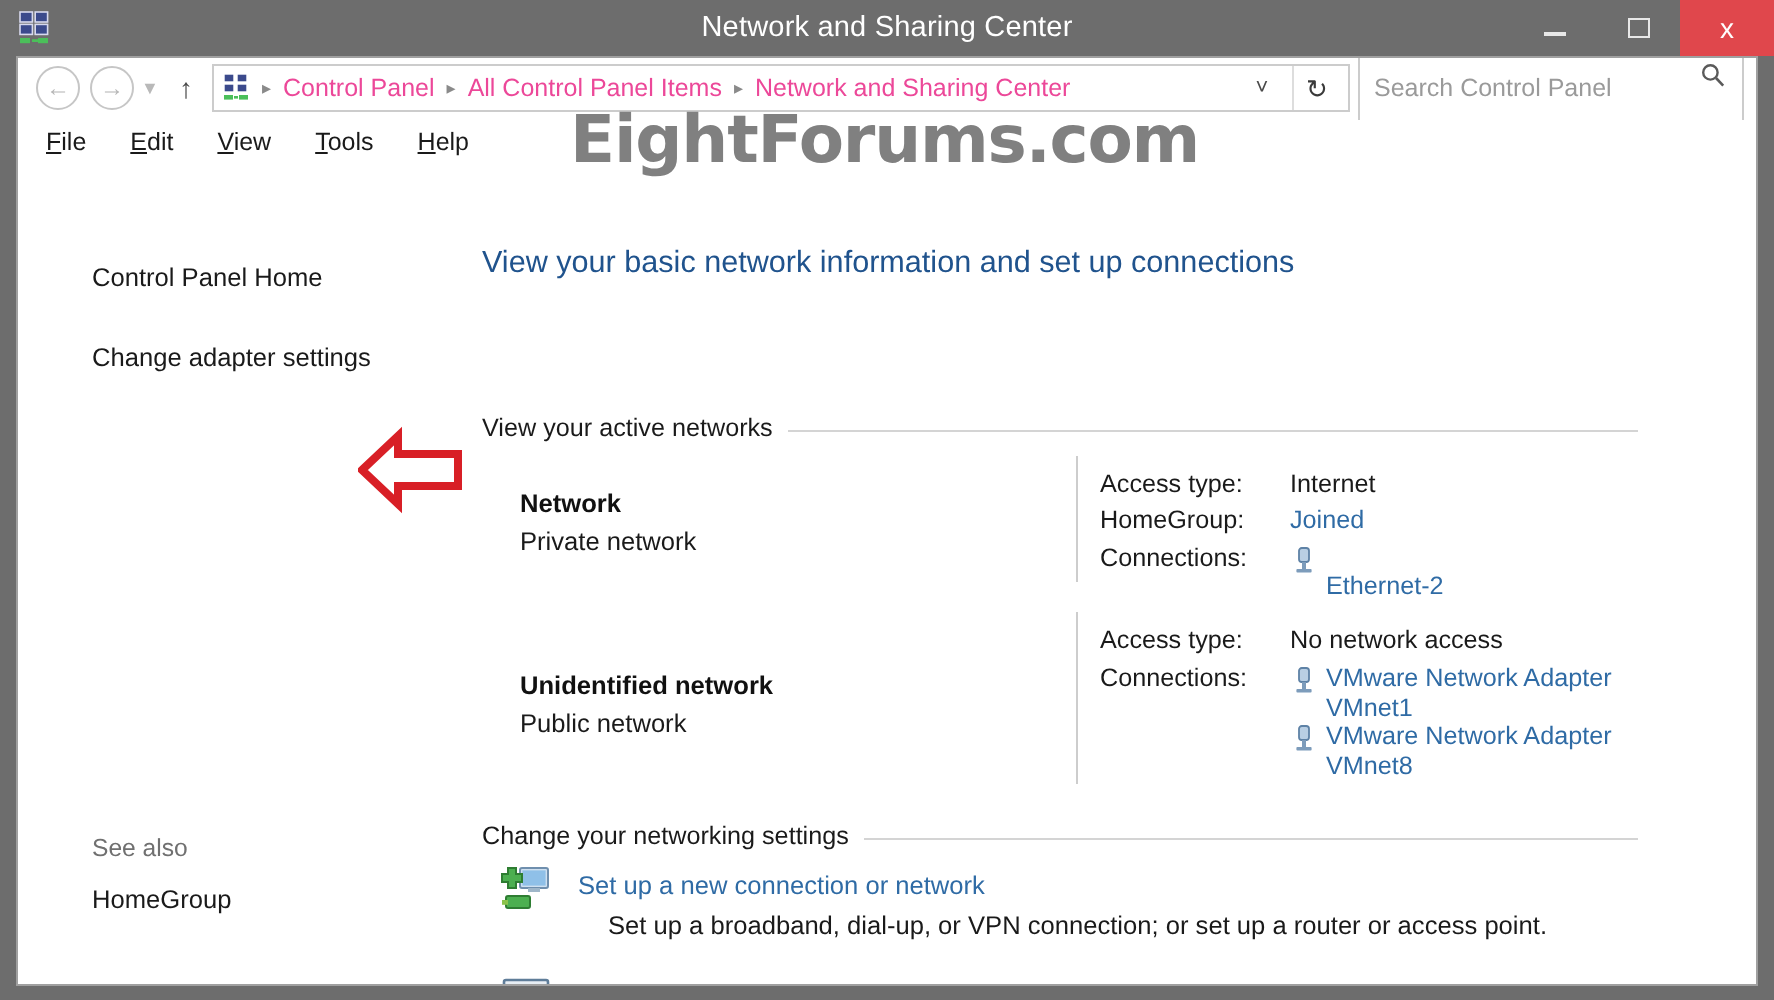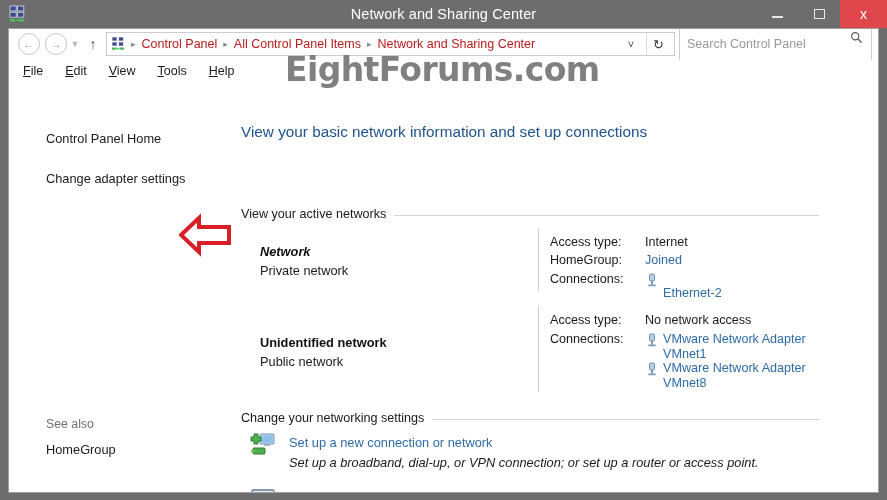--- a/index.html
+++ b/index.html
@@ -86,21 +86,21 @@
     flex: 1 1 auto;
     height: 24px;
     margin-left: 3px;
     border: 1px solid #cccccc;
     background: #ffffff;
     display: flex; align-items: center;
     position: relative;
   }
   .crumb-icon { width: 16px; height: 16px; margin-left: 4px; flex: none; }
   .crumb {
-    font-size: 12.5px; color: #b91c1c;
+    font-size: 12.5px; color: #ec4899;
     padding: 0 2px; white-space: nowrap;
   }
   .crumb-sep { color: #8a8a8a; font-size: 9px; padding: 0 4px; }
   .crumb-chevron {
     position: absolute; right: 32px; top: 0; height: 22px;
     width: 22px; display: flex; align-items: center; justify-content: center;
     color: #4a4a4a; font-size: 11px;
   }
   .crumb-refresh {
     position: absolute; right: 4px; top: 0; height: 22px;
@@ -213,21 +213,21 @@
   .s2-head { left: 14px; top: 329px; }
   .s2-rule { left: 14px; top: 337px; width: 578px; }
 
   
   .net-name {
     position: absolute; font-size: 12.8px; font-weight: bold; color: #111111;
   }
   .net-type {
     position: absolute; font-size: 12.8px; color: #1a1a1a;
   }
-  .n1-name { left: 33px; top: 162px; font-style: italic; }
+  .n1-name { left: 33px; top: 162px; }
   .n1-type { left: 33px; top: 181px; }
   .n2-name { left: 33px; top: 253px; }
   .n2-type { left: 33px; top: 272px; }
 
   .vdiv {
     position: absolute; width: 1px; background: #cdcdcd;
   }
   .vd1 { left: 311px; top: 146px; height: 63px; }
   .vd2 { left: 311px; top: 224px; height: 86px; }
 
@@ -261,21 +261,21 @@
   .d2-i3 { left: 419px; top: 280px; }
   .d2-v3a { left: 436px; top: 279px; }
   .d2-v3b { left: 436px; top: 294px; }
 
   
   .set-icon { position: absolute; width: 28px; height: 28px; }
   .set-link { position: absolute; font-size: 12.8px; color: #2f6ba5; }
   .set-desc { position: absolute; font-size: 12.8px; color: #1a1a1a; }
   .r1-icon { left: 22px; top: 349px; }
   .r1-link { left: 62px; top: 353px; }
-  .r1-desc { left: 62px; top: 373px; font-style: italic; }
+  .r1-desc { left: 77px; top: 373px; }
   .r2-icon { left: 22px; top: 404px; }
   .r2-link { left: 62px; top: 408px; }
 </style>
 </head>
 <body>
 
 <div class="window">
 
   <div class="titlebar">
     <span class="title-icon">

